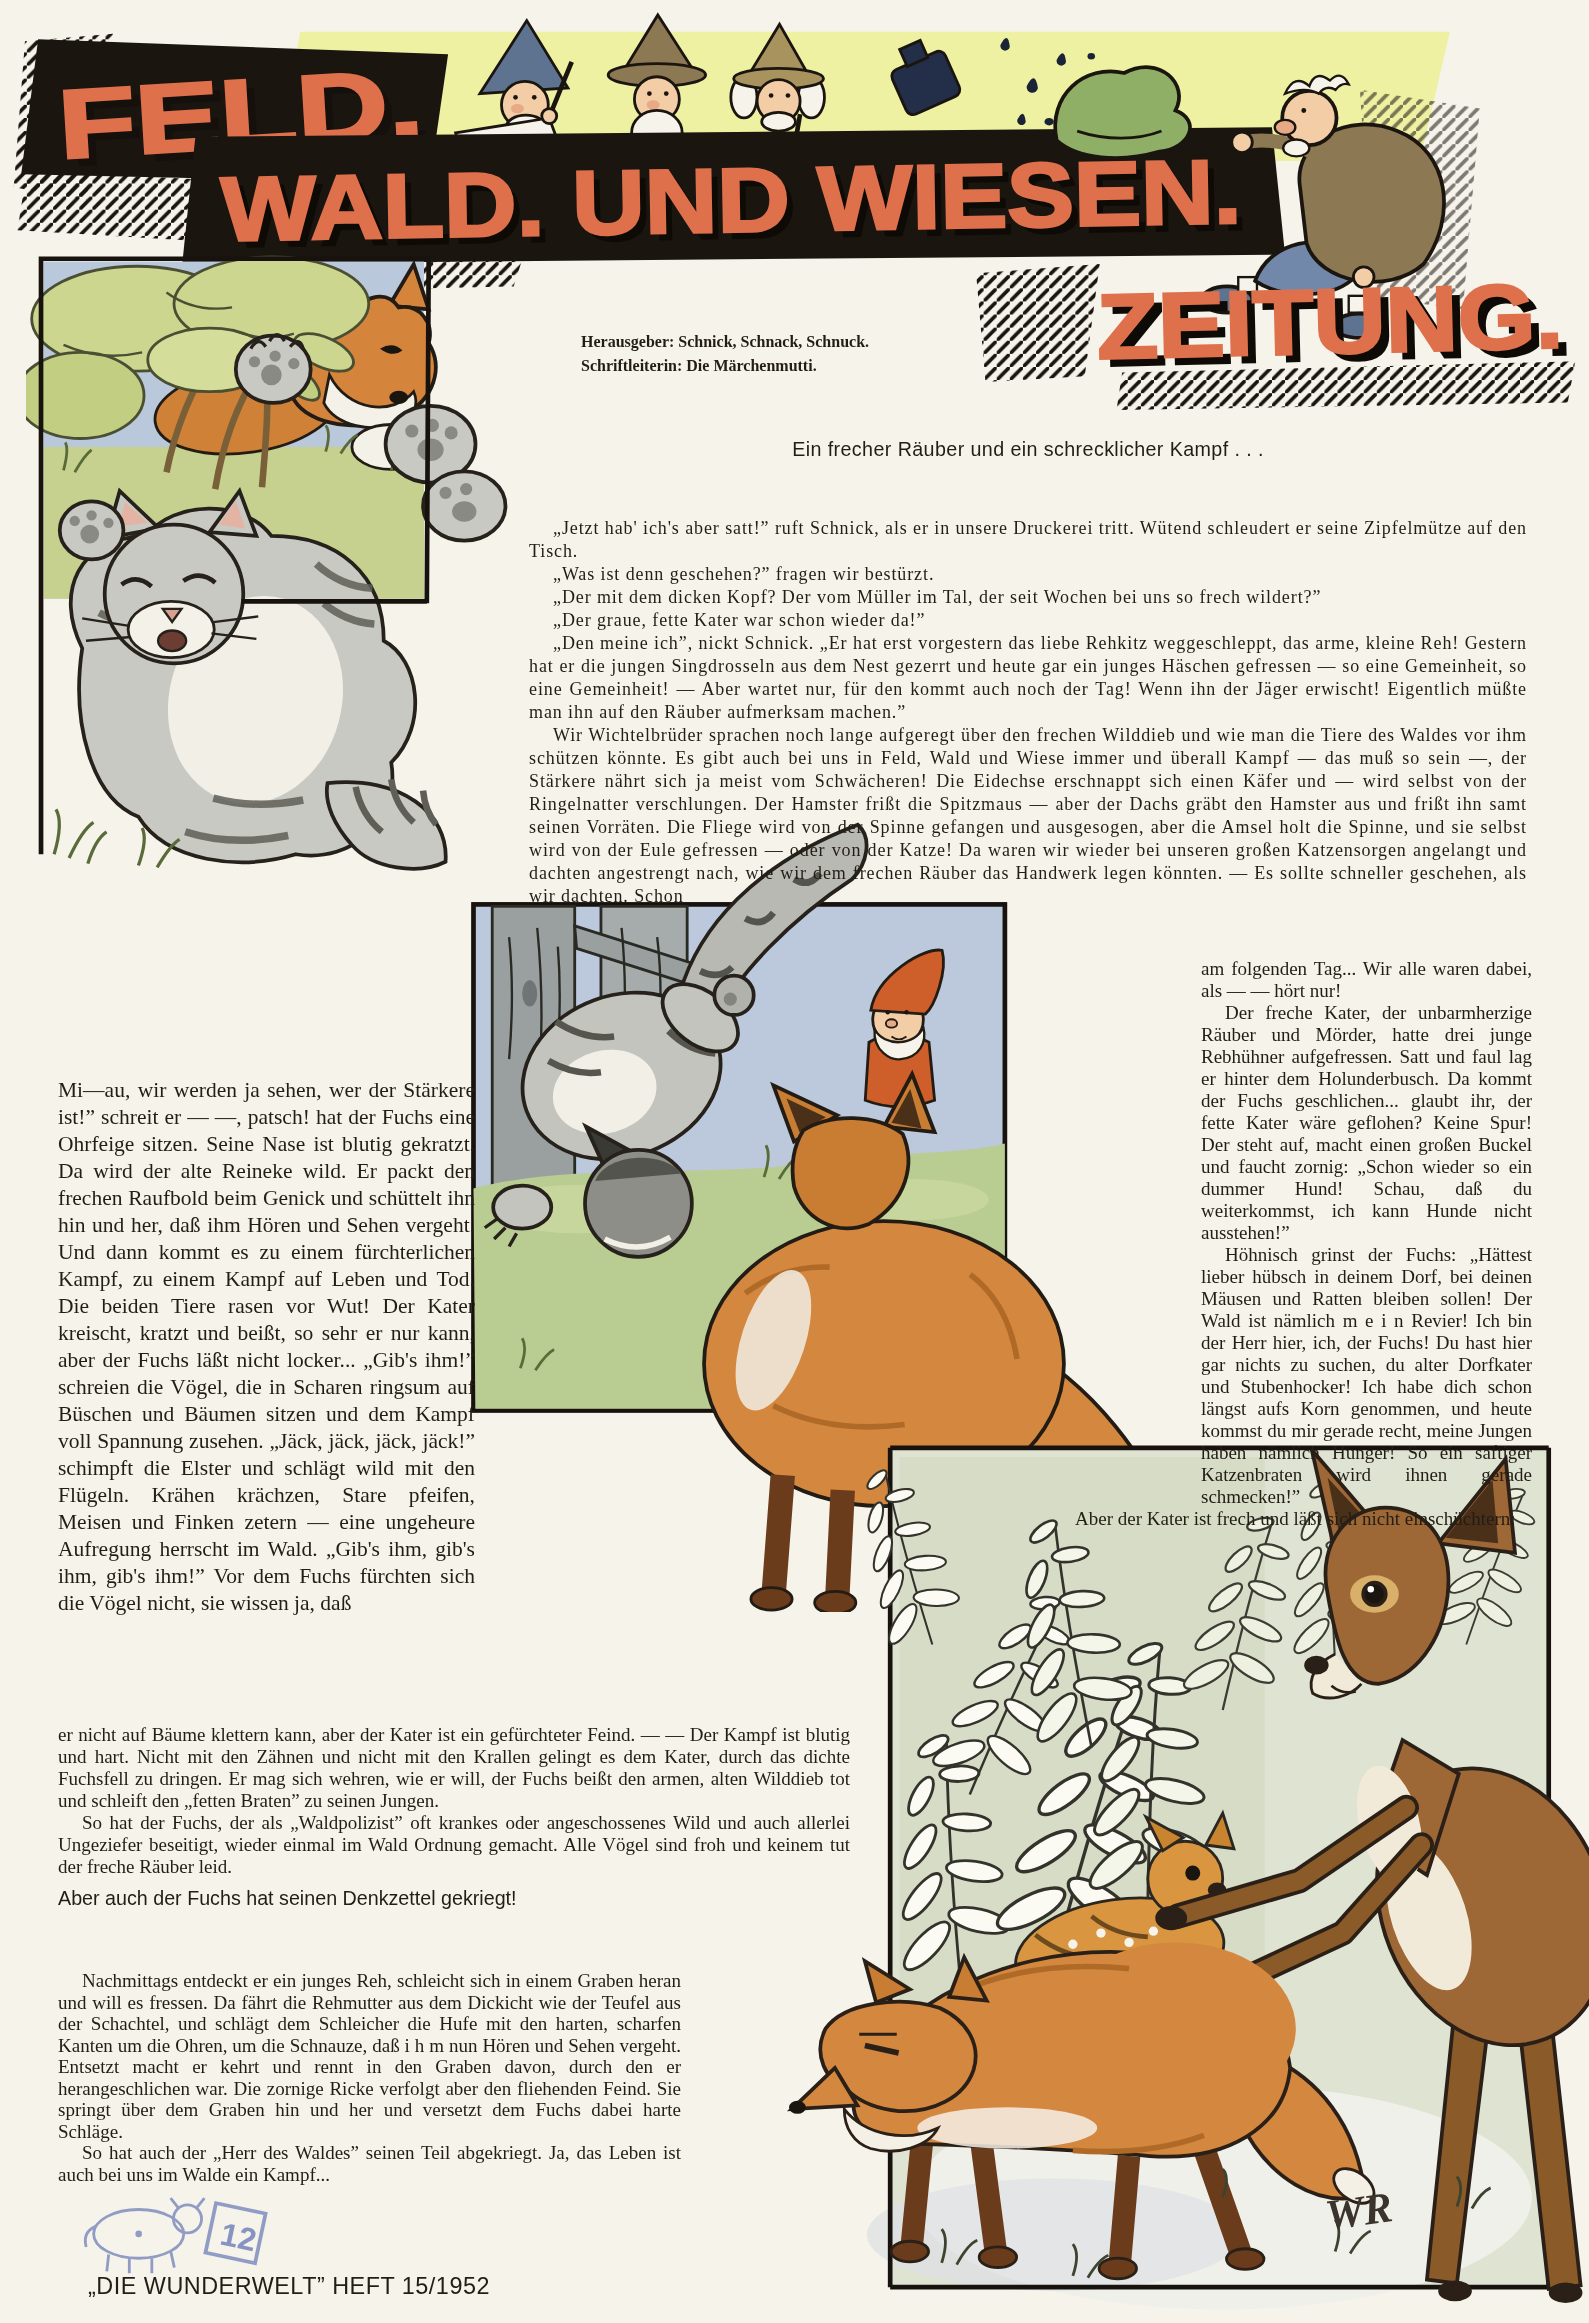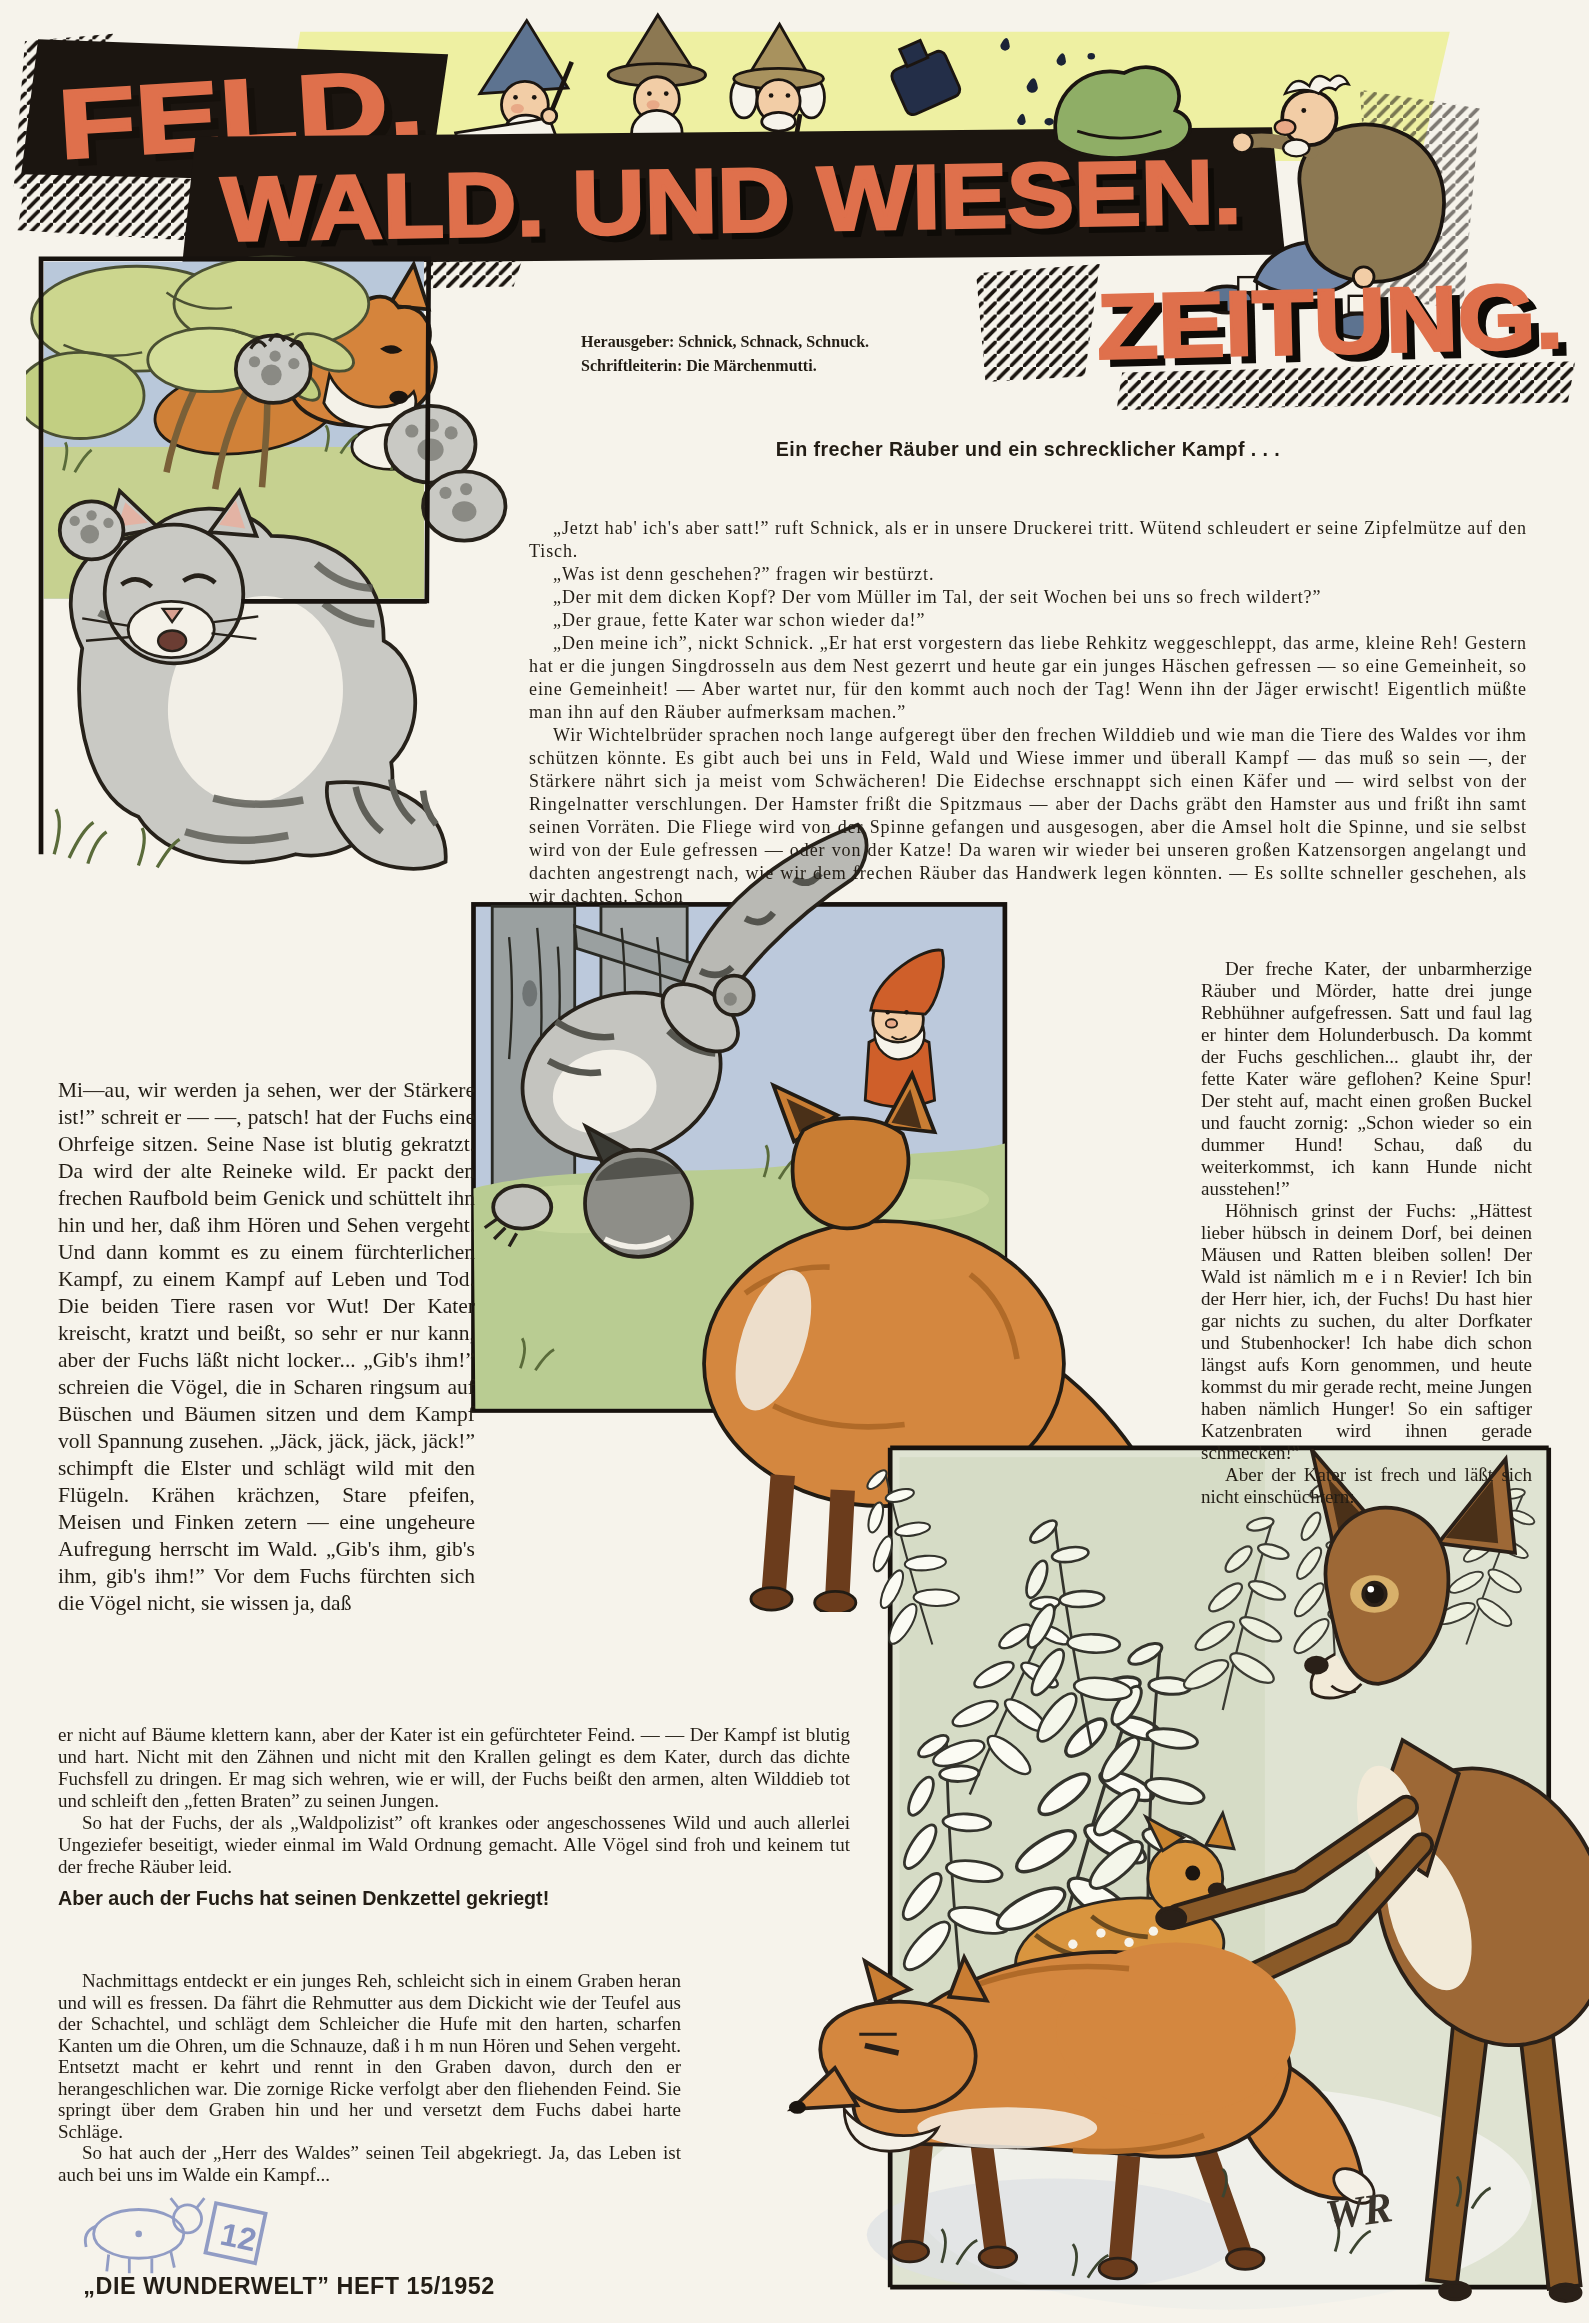--- a/index.html
+++ b/index.html
@@ -5,21 +5,21 @@
   html,body{margin:0;padding:0;}
   body{
     width:1589px;height:2324px;position:relative;overflow:hidden;
     background:#f6f3eb;
     font-family:"Liberation Serif",serif;color:#231d15;
   }
   .abs{position:absolute;}
   .txt{text-align:justify;z-index:5;margin-top:45px;}
   .txt p{margin:0;}
   .ind{text-indent:24px;}
-  .sans{font-family:"Liberation Sans",sans-serif;font-weight:bold;}
+  .sans{font-family:"Liberation Sans",sans-serif;font-weight:normal;}
   svg{display:block;}
   #masthead-svg{left:0;top:0;z-index:2;}
   #illus-foxcat{left:26px;top:255px;z-index:2;}
   #illus-fight{left:464px;top:806px;z-index:2;}
   #illus-deerfox{left:567px;top:1307px;z-index:2;}
   #stamp-svg{left:73px;top:2185px;z-index:2;}
   #publisher{left:581px;top:330px;width:356px;font-weight:bold;font-size:16px;line-height:24px;z-index:5;}
   #headline{left:529px;top:438px;width:998px;text-align:center;font-size:19.7px;letter-spacing:0.4px;z-index:5;}
   #intro{left:529px;top:472px;width:998px;font-size:18px;line-height:23px;letter-spacing:0.9px;}
   #rightcol{left:1051px;top:913px;width:481px;font-size:19px;line-height:22px;}
@@ -417,20 +417,21 @@
   <p class="ind">„Jetzt hab' ich's aber satt!” ruft Schnick, als er in unsere Druckerei tritt. Wütend schleudert er seine Zipfelmütze auf den Tisch.</p>
   <p class="ind">„Was ist denn geschehen?” fragen wir bestürzt.</p>
   <p class="ind">„Der mit dem dicken Kopf? Der vom Müller im Tal, der seit Wochen bei uns so frech wildert?”</p>
   <p class="ind">„Der graue, fette Kater war schon wieder da!”</p>
   <p class="ind">„Den meine ich”, nickt Schnick. „Er hat erst vorgestern das liebe Rehkitz weggeschleppt, das arme, kleine Reh! Gestern hat er die jungen Singdrosseln aus dem Nest gezerrt und heute gar ein junges Häschen gefressen — so eine Gemeinheit, so eine Gemeinheit! — Aber wartet nur, für den kommt auch noch der Tag! Wenn ihn der Jäger erwischt! Eigentlich müßte man ihn auf den Räuber aufmerksam machen.”</p>
   <p class="ind">Wir Wichtelbrüder sprachen noch lange aufgeregt über den frechen Wilddieb und wie man die Tiere des Waldes vor ihm schützen könnte. Es gibt auch bei uns in Feld, Wald und Wiese immer und überall Kampf — das muß so sein —, der Stärkere nährt sich ja meist vom Schwächeren! Die Eidechse erschnappt sich einen Käfer und — wird selbst von der Ringelnatter verschlungen. Der Hamster frißt die Spitzmaus — aber der Dachs gräbt den Hamster aus und frißt ihn samt seinen Vorräten. Die Fliege wird von der Spinne gefangen und ausgesogen, aber die Amsel holt die Spinne, und sie selbst wird von der Eule gefressen — oder von der Katze! Da waren wir wieder bei unseren großen Katzensorgen angelangt und dachten angestrengt nach, wie wir dem frechen Räuber das Handwerk legen könnten. — Es sollte schneller geschehen, als wir dachten. Schon</p>
 </div>
 
 <div id="rightcol" class="abs txt">
   <div id="rc-float"></div>
+  <p>am folgenden Tag... Wir alle waren dabei, als — — hört nur!</p>
   <p class="ind">Der freche Kater, der unbarmherzige Räuber und Mörder, hatte drei junge Rebhühner aufgefressen. Satt und faul lag er hinter dem Holunderbusch. Da kommt der Fuchs geschlichen... glaubt ihr, der fette Kater wäre geflohen? Keine Spur! Der steht auf, macht einen großen Buckel und faucht zornig: „Schon wieder so ein dummer Hund! Schau, daß du weiterkommst, ich kann Hunde nicht ausstehen!”</p>
   <p class="ind">Höhnisch grinst der Fuchs: „Hättest lieber hübsch in deinem Dorf, bei deinen Mäusen und Ratten bleiben sollen! Der Wald ist nämlich m e i n Revier! Ich bin der Herr hier, ich, der Fuchs! Du hast hier gar nichts zu suchen, du alter Dorfkater und Stubenhocker! Ich habe dich schon längst aufs Korn genommen, und heute kommst du mir gerade recht, meine Jungen haben nämlich Hunger! So ein saftiger Katzenbraten wird ihnen gerade schmecken!”</p>
   <p class="ind">Aber der Kater ist frech und läßt sich nicht einschüchtern:</p>
 </div>
 
 <div id="leftcol" class="abs txt">
   <p>Mi—au, wir werden ja sehen, wer der Stärkere ist!” schreit er — —, patsch! hat der Fuchs eine Ohrfeige sitzen. Seine Nase ist blutig gekratzt. Da wird der alte Reineke wild. Er packt den frechen Raufbold beim Genick und schüttelt ihn hin und her, daß ihm Hören und Sehen vergeht. Und dann kommt es zu einem fürchterlichen Kampf, zu einem Kampf auf Leben und Tod. Die beiden Tiere rasen vor Wut! Der Kater kreischt, kratzt und beißt, so sehr er nur kann, aber der Fuchs läßt nicht locker... „Gib's ihm!” schreien die Vögel, die in Scharen ringsum auf Büschen und Bäumen sitzen und dem Kampf voll Spannung zusehen. „Jäck, jäck, jäck, jäck!” schimpft die Elster und schlägt wild mit den Flügeln. Krähen krächzen, Stare pfeifen, Meisen und Finken zetern — eine ungeheure Aufregung herrscht im Wald. „Gib's ihm, gib's ihm, gib's ihm!” Vor dem Fuchs fürchten sich die Vögel nicht, sie wissen ja, daß</p>
 </div>
 
 <div id="wide" class="abs txt">

